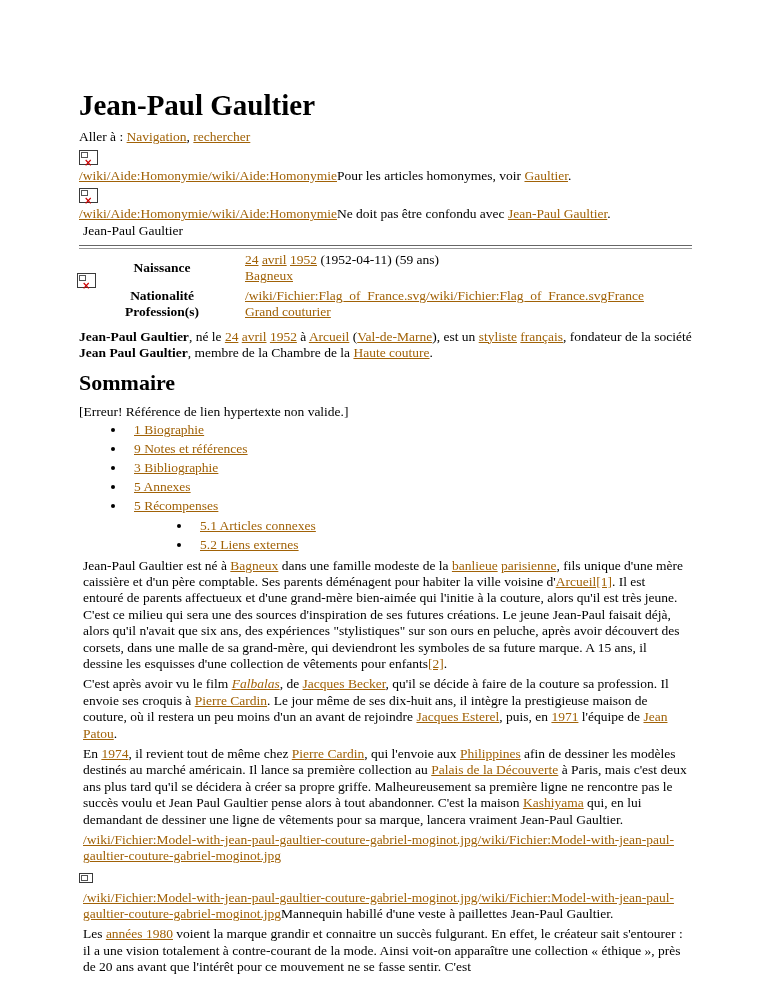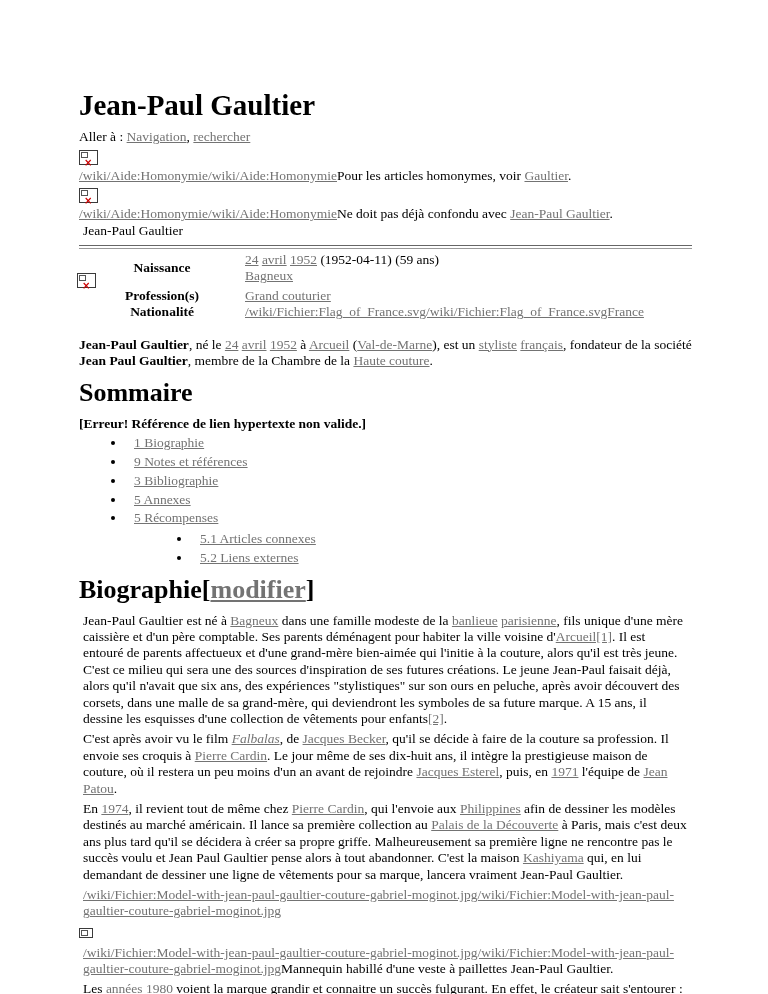--- a/index.html
+++ b/index.html
@@ -3,82 +3,82 @@
 <meta charset="utf-8">
 <style>
   html,body{margin:0;padding:0;background:#fff;}
   body{
     width:768px;height:994px;overflow:hidden;
     font-family:"Liberation Serif","DejaVu Serif",serif;
     font-size:13.5px;line-height:1.215;color:#000;
   }
   .page{padding:90px 76px 0 79px;width:613px;}
   h1.title{font-size:29px;line-height:1.05;margin:0 0 9px 0;font-weight:bold;}
-  h2.section{font-size:26px;line-height:1.1;margin:10px 0 8px 0;font-weight:bold;}
+  h2.section{font-size:22px;line-height:1.1;margin:10px 0 8px 0;font-weight:bold;}
   .line{margin:0;}
-  a.lnk, .lnk{color:#737373;text-decoration:underline;cursor:pointer;}
+  a.lnk, .lnk{color:#a16207;text-decoration:underline;cursor:pointer;}
   .b{font-weight:bold;}
   .i{font-style:italic;}
   .indent1{padding-left:4px;}
   
   .bimg{display:inline-block;width:17px;height:13px;border:1px solid #3a3a3a;position:relative;vertical-align:middle;background:#fff;margin:2px 0;}
   .bimg::before{content:"";position:absolute;left:1px;top:1px;width:5px;height:4px;border:1px solid #555;}
   .bimg::after{content:"×";position:absolute;left:4px;bottom:-4px;color:#c00;font-size:10px;font-weight:bold;line-height:1;font-family:"DejaVu Sans",sans-serif;}
   .bimg.plain{width:12px;height:8px;}
   .bimg.plain::after{content:"";}
   .iconline{margin:2px 0 3px 0;height:17px;}
   
   .rule{height:2px;border-top:1px solid #666;border-bottom:1px solid #999;margin:6px 0 1px 0;}
   
-  .infobox{position:relative;margin:0 0 16px 0;}
+  .infobox{position:relative;margin:0 0 8px 0;}
   .infobox table{border-collapse:collapse;width:100%;}
   .infobox td{padding:0;vertical-align:middle;}
   .infobox td.lbl{width:166px;text-align:center;font-weight:bold;}
   .infobox tr.r1 td{padding:2px 0 3px 0;}
   .flag-abs{position:absolute;left:-2px;top:21px;}
   
-  .err{font-weight:bold;max-width:330px;margin:2px 0 1px 0;}
+  .err{font-weight:normal;max-width:330px;margin:2px 0 1px 0;}
   ul.toc{margin:2px 0 2px 0;padding:0 0 0 47px;list-style:disc;}
   ul.toc li{margin:2.5px 0;padding-left:8px;}
   ul.toc ul{margin:4px 0 0 0;padding:0 0 0 58px;list-style:disc;}
   .bio p{margin:4px;}
 </style>
 </head>
 <body>
 
 <div class="page">
 
   <h1 class="title">Jean-Paul Gaultier</h1>
   <p class="line"><span>Aller à : </span><a class="lnk" href="#">Navigation</a><span>, </span><a class="lnk" href="#">rechercher</a></p>
 
   <div class="iconline"><span class="bimg"></span></div>
   <p class="line"><a class="lnk" href="#">/wiki/Aide:Homonymie/wiki/Aide:Homonymie</a><span>Pour les articles homonymes, voir </span><a class="lnk" href="#">Gaultier</a><span>.</span></p>
 
   <div class="iconline"><span class="bimg"></span></div>
-  <p class="line"><a class="lnk" href="#">/wiki/Aide:Homonymie/wiki/Aide:Homonymie</a><span>Ne doit pas déjà confondu avec </span><a class="lnk" href="#">Jean-Paul Gaultier</a><span>.</span></p>
+  <p class="line"><a class="lnk" href="#">/wiki/Aide:Homonymie/wiki/Aide:Homonymie</a><span>Ne doit pas être confondu avec </span><a class="lnk" href="#">Jean-Paul Gaultier</a><span>.</span></p>
 
   <p class="line indent1">Jean-Paul Gaultier</p>
 
   <div class="rule"></div>
 
   <div class="infobox">
     <span class="bimg flag-abs"></span>
     <table>
       <tbody>
           <tr class="r1">
         <td class="lbl">Naissance</td>
         <td class="val"><a class="lnk" href="#">24</a><span> </span><a class="lnk" href="#">avril</a><span> </span><a class="lnk" href="#">1952</a><span> (1952-04-11) (59 ans)</span><br><a class="lnk" href="#">Bagneux</a></td>
       </tr>
       <tr>
+        <td class="lbl">Nationalité</td>
+        <td class="val"><a class="lnk" href="#">/wiki/Fichier:Flag_of_France.svg/wiki/Fichier:Flag_of_France.svgFrance</a></td>
+      </tr>
+      <tr>
         <td class="lbl">Profession(s)</td>
         <td class="val"><a class="lnk" href="#">Grand couturier</a></td>
-      </tr>
-      <tr>
-        <td class="lbl">Nationalité</td>
-        <td class="val"><a class="lnk" href="#">/wiki/Fichier:Flag_of_France.svg/wiki/Fichier:Flag_of_France.svgFrance</a></td>
       </tr>
     </tbody>
       </table>
   </div>
 
   <p class="line"><span class="b">Jean-Paul Gaultier</span><span>, né le </span><a class="lnk" href="#">24</a><span> </span><a class="lnk" href="#">avril</a><span> </span><a class="lnk" href="#">1952</a><span> à </span><a class="lnk" href="#">Arcueil</a><span> (</span><a class="lnk" href="#">Val-de-Marne</a><span>), est un </span><a class="lnk" href="#">styliste</a><span> </span><a class="lnk" href="#">français</a><span>, fondateur de la société </span><span class="b">Jean Paul Gaultier</span><span>, membre de la Chambre de la </span><a class="lnk" href="#">Haute couture</a><span>.</span></p>
 
   <h2 class="section">Sommaire</h2>
   <div class="err">[Erreur! Référence de lien hypertexte non valide.]</div>
 
@@ -88,21 +88,20 @@
     <li><a class="lnk">3 Bibliographie</a></li>
     <li><a class="lnk">5 Annexes</a></li>
     <li><a class="lnk">5 Récompenses</a>
       <ul>
         <li><a class="lnk">5.1 Articles connexes</a></li>
         <li><a class="lnk">5.2 Liens externes</a></li>
       </ul>
     </li>
   </ul>
 
-  <h2 class="section"><span>Biographie</span><span>[</span><a class="lnk">modifier</a><span>]</span></h2>
 
   <div class="bio">
     <p><span>Jean-Paul Gaultier est né à </span><a class="lnk" href="#">Bagneux</a><span> dans une famille modeste de la </span><a class="lnk" href="#">banlieue</a><span> </span><a class="lnk" href="#">parisienne</a><span>, fils unique d'une mère caissière et d'un père comptable. Ses parents déménagent pour habiter la ville voisine d'</span><a class="lnk" href="#">Arcueil[1]</a><span>. Il est entouré de parents affectueux et d'une grand-mère bien-aimée qui l'initie à la couture, alors qu'il est très jeune. C'est ce milieu qui sera une des sources d'inspiration de ses futures créations. Le jeune Jean-Paul faisait déjà, alors qu'il n'avait que six ans, des expériences "stylistiques" sur son ours en peluche, après avoir découvert des corsets, dans une malle de sa grand-mère, qui deviendront les symboles de sa future marque. A 15 ans, il dessine les esquisses d'une collection de vêtements pour enfants</span><a class="lnk" href="#">[2]</a><span>.</span></p>
     <p><span>C'est après avoir vu le film </span><a class="lnk i" href="#">Falbalas</a><span>, de </span><a class="lnk" href="#">Jacques Becker</a><span>, qu'il se décide à faire de la couture sa profession. Il envoie ses croquis à </span><a class="lnk" href="#">Pierre Cardin</a><span>. Le jour même de ses dix-huit ans, il intègre la prestigieuse maison de couture, où il restera un peu moins d'un an avant de rejoindre </span><a class="lnk" href="#">Jacques Esterel</a><span>, puis, en </span><a class="lnk" href="#">1971</a><span> l'équipe de </span><a class="lnk" href="#">Jean Patou</a><span>.</span></p>
     <p><span>En </span><a class="lnk" href="#">1974</a><span>, il revient tout de même chez </span><a class="lnk" href="#">Pierre Cardin</a><span>, qui l'envoie aux </span><a class="lnk" href="#">Philippines</a><span> afin de dessiner les modèles destinés au marché américain. Il lance sa première collection au </span><a class="lnk" href="#">Palais de la Découverte</a><span> à Paris, mais c'est deux ans plus tard qu'il se décidera à créer sa propre griffe. Malheureusement sa première ligne ne rencontre pas le succès voulu et Jean Paul Gaultier pense alors à tout abandonner. C'est la maison </span><a class="lnk" href="#">Kashiyama</a><span> qui, en lui demandant de dessiner une ligne de vêtements pour sa marque, lancera vraiment Jean-Paul Gaultier.</span></p>
     <p><a class="lnk" href="#">/wiki/Fichier:Model-with-jean-paul-gaultier-couture-gabriel-moginot.jpg/wiki/Fichier:Model-with-jean-paul-gaultier-couture-gabriel-moginot.jpg</a></p>
     <div class="iconline"><span class="bimg plain"></span></div>
     <p><a class="lnk" href="#">/wiki/Fichier:Model-with-jean-paul-gaultier-couture-gabriel-moginot.jpg/wiki/Fichier:Model-with-jean-paul-gaultier-couture-gabriel-moginot.jpg</a><span>Mannequin habillé d'une veste à paillettes Jean-Paul Gaultier.</span></p>
     <p><span>Les </span><a class="lnk" href="#">années 1980</a><span> voient la marque grandir et connaitre un succès fulgurant. En effet, le créateur sait s'entourer : il a une vision totalement à contre-courant de la mode. Ainsi voit-on apparaître une collection « éthique », près de 20 ans avant que l'intérêt pour ce mouvement ne se fasse sentir. C'est </span></p>
 

